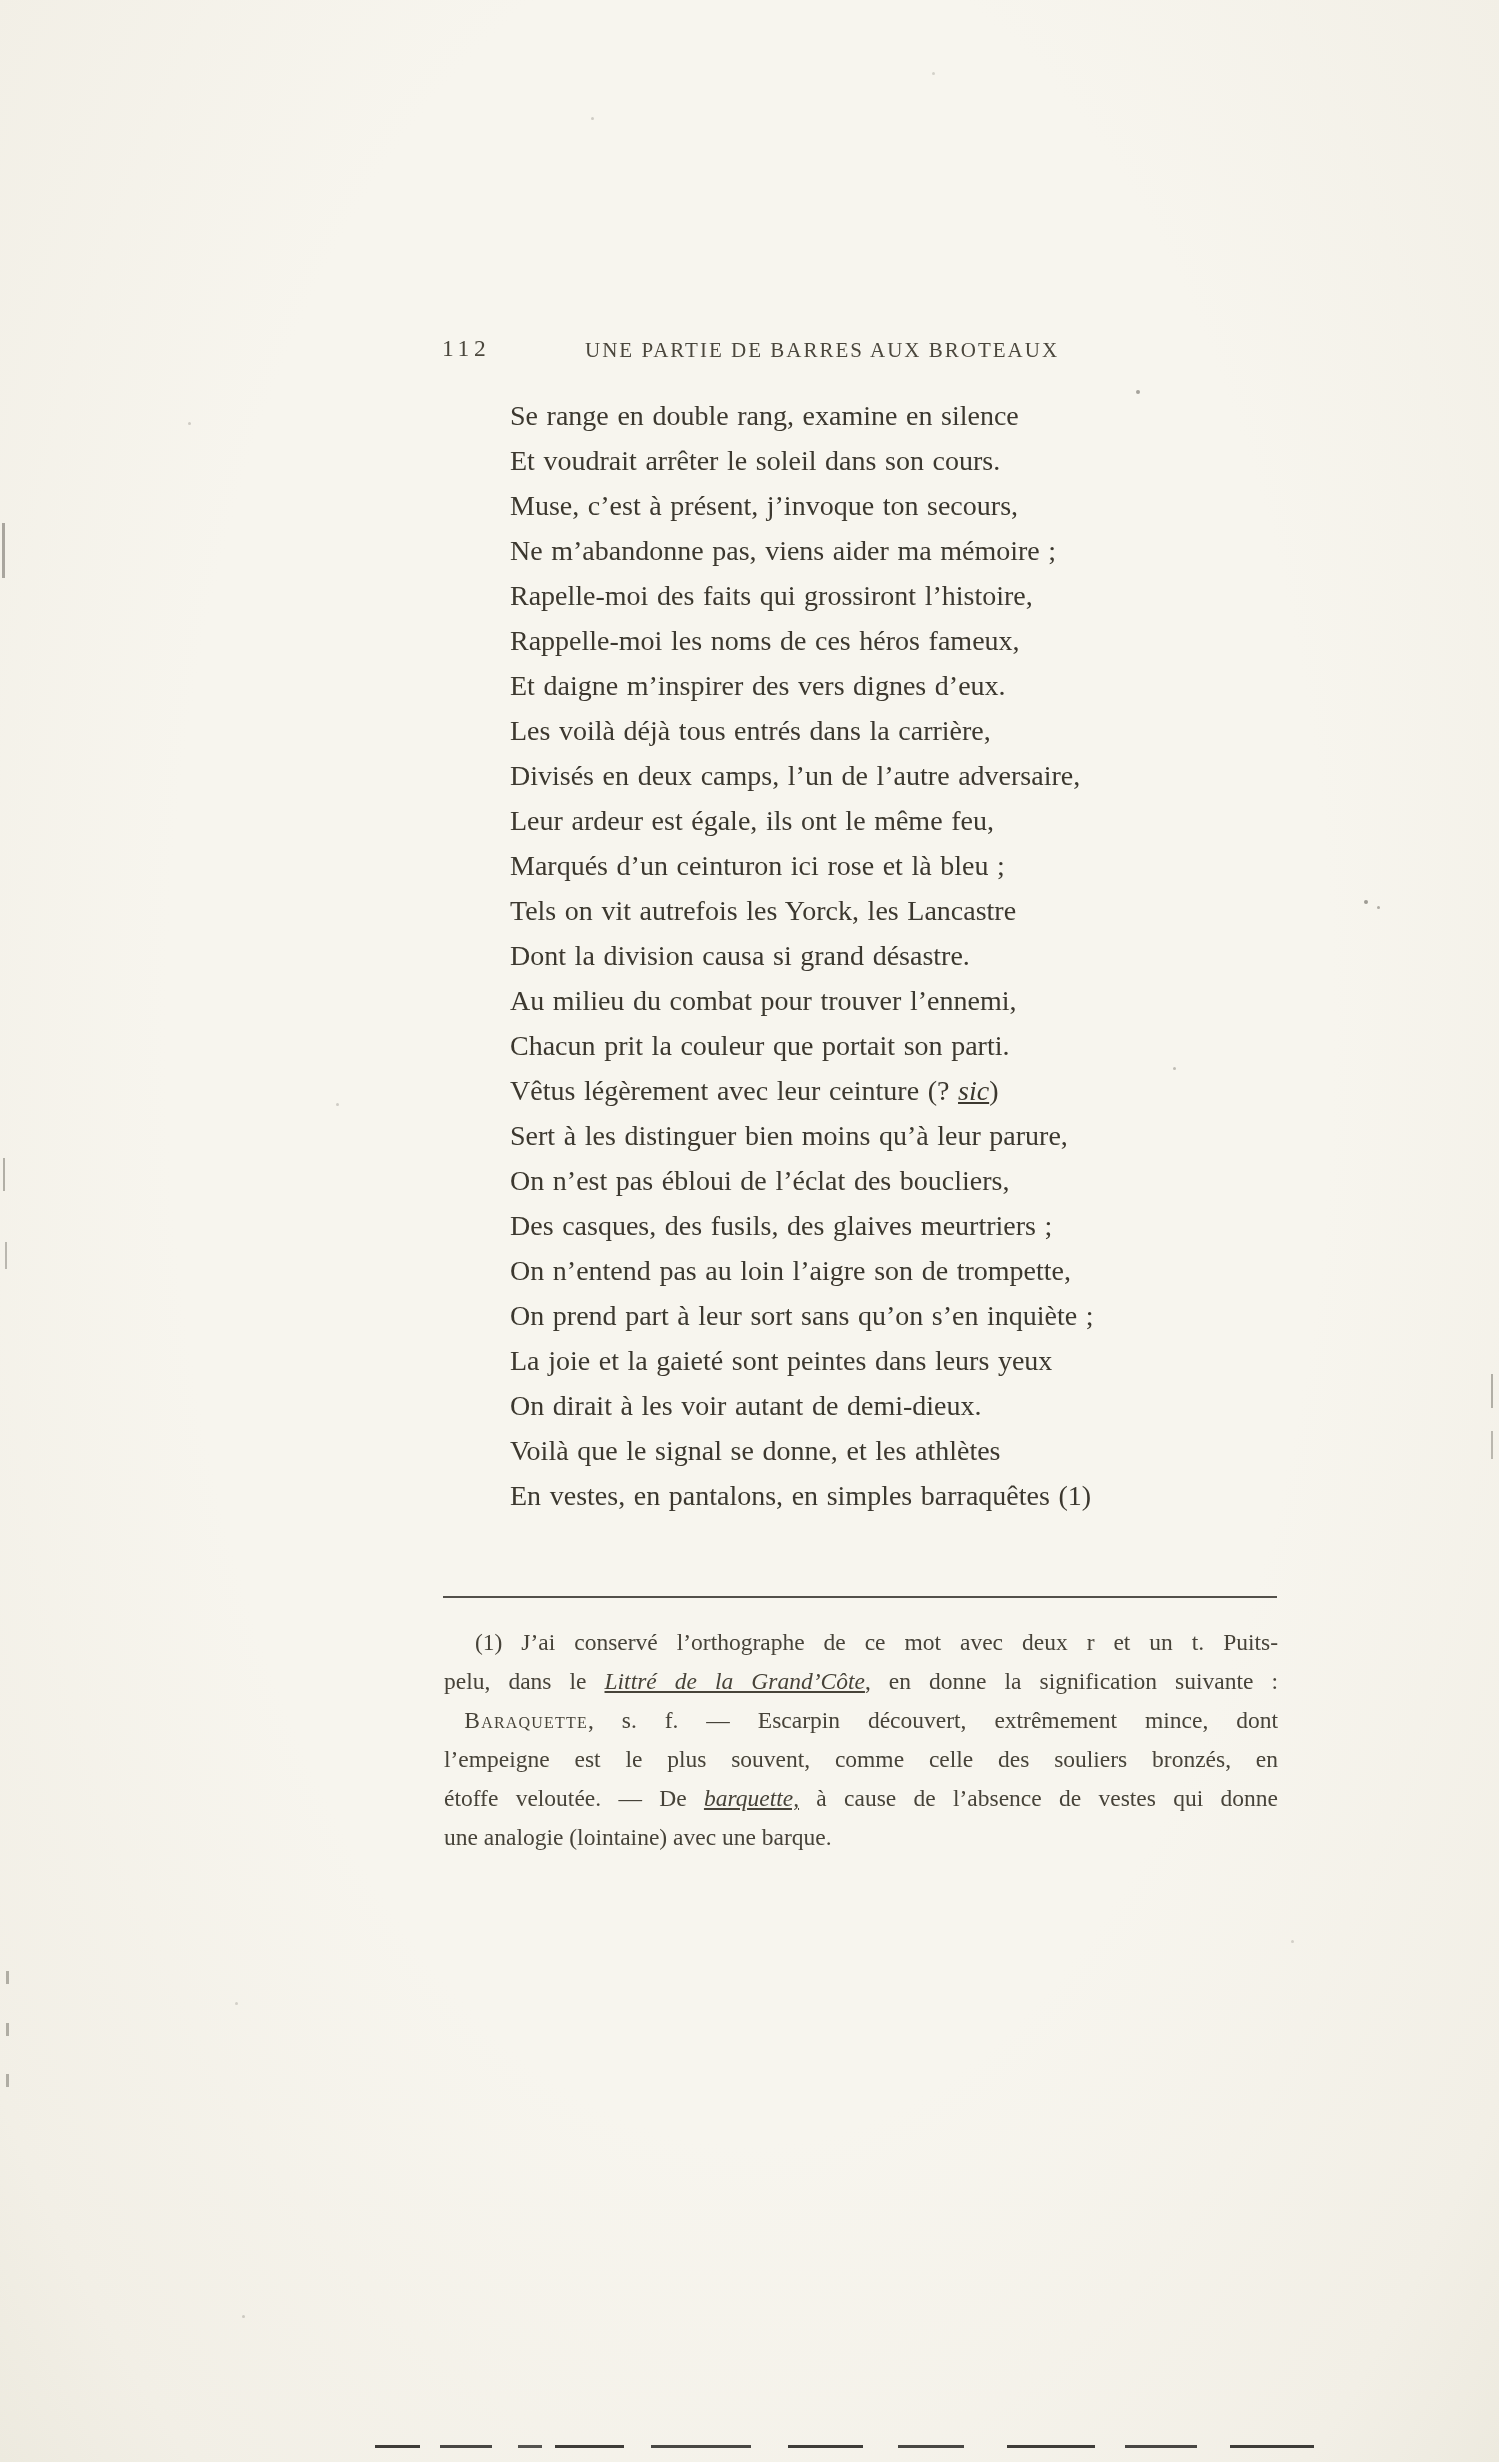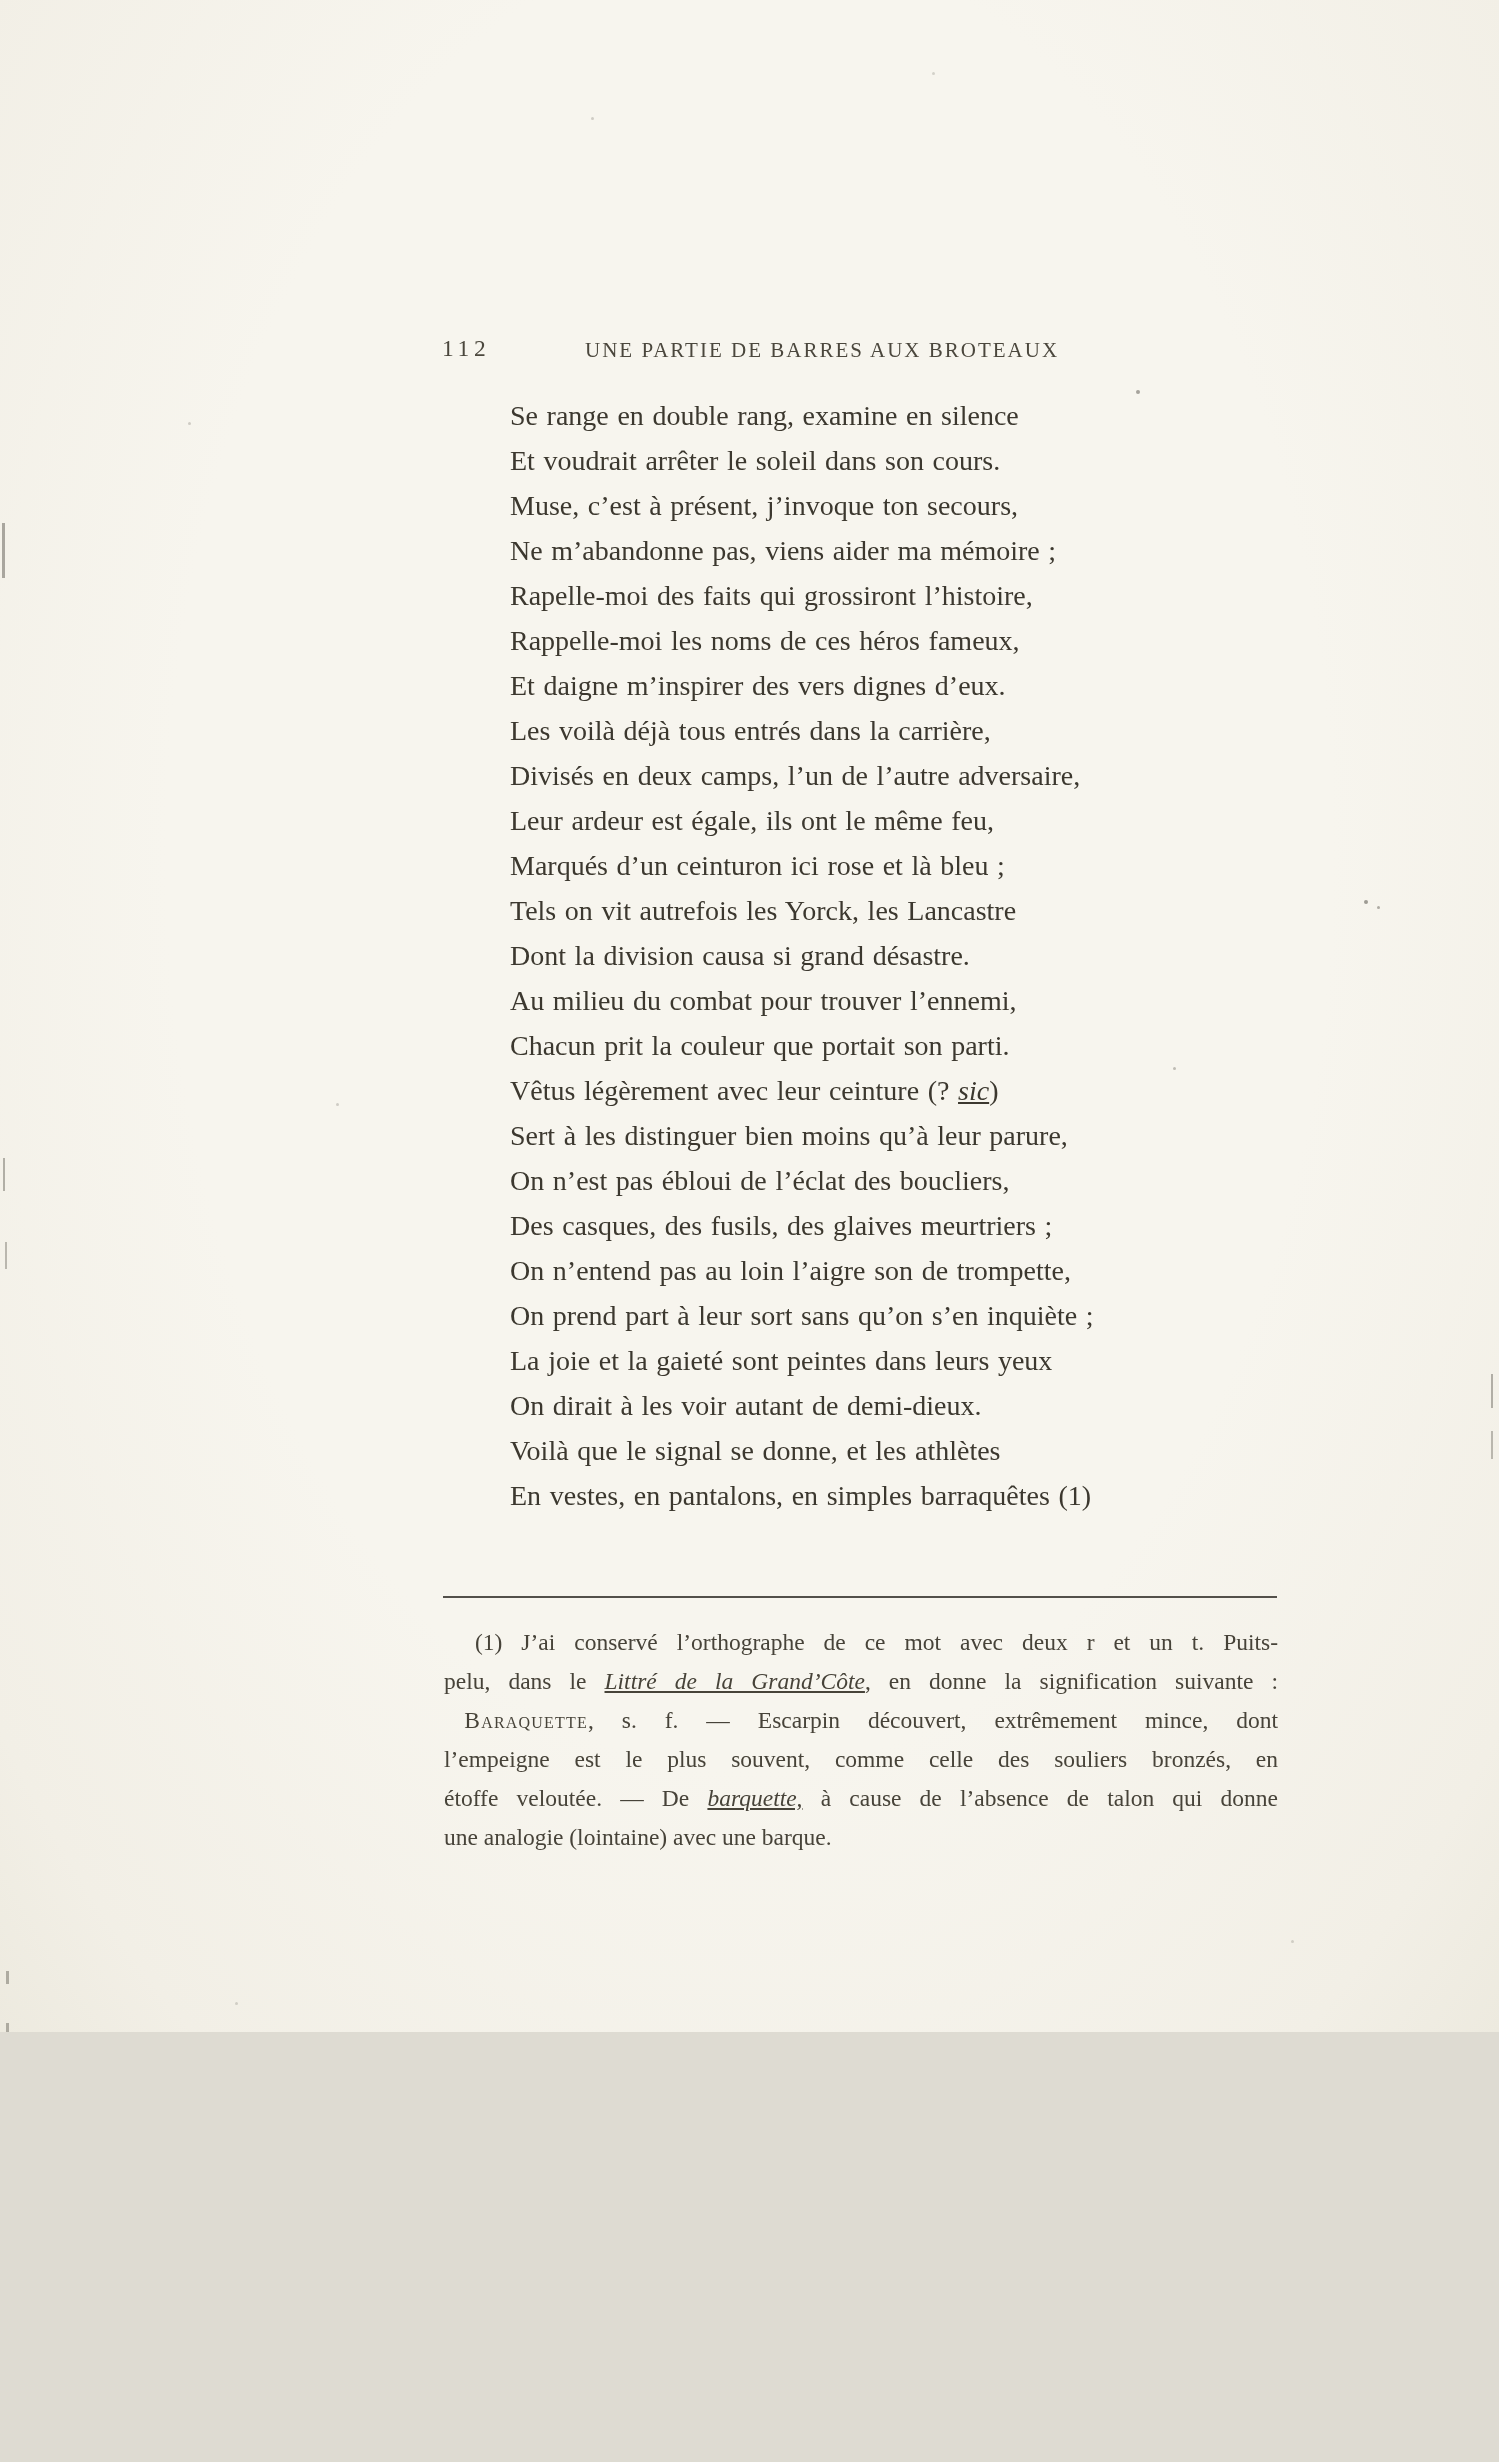--- a/index.html
+++ b/index.html
@@ -1,18 +1,18 @@
 <!DOCTYPE html>
 <html style="font-size:12.5px"><head>
 <meta charset="utf-8">
 <style>
   html,body{margin:0;padding:0;background:#dedbd2;}
   .page{
     position:relative;
-    width:1499px;height:2032px;
+    width:1499px;height:2462px;
     background:radial-gradient(ellipse at 50% 42%, #f7f5ee 55%, #f2efe6 88%, #edeadf 100%);
     font-family:"Liberation Serif","DejaVu Serif",serif;
     color:#3e3a31;
     overflow:hidden;
   }
   
   .page-num{
     position:absolute;left:442px;top:335px;
     font-size:23.5px;letter-spacing:4.7px;color:#4b473d;
   }
@@ -81,21 +81,21 @@
     <div class="pl">En vestes, en pantalons, en simples barraquêtes (1)</div>
   </div>
 
   <div class="fn-rule"></div>
 
   <div class="footnote">
     <div class="fn-line jl first">(1) J’ai conservé l’orthographe de ce mot avec deux r et un t. Puits-</div>
     <div class="fn-line jl"><span>pelu, dans le </span><span class="it">Littré de la Grand’Côte</span><span>, en donne la signification suivante :</span></div>
     <div class="fn-line jl p2"><span class="sc">Baraquette</span><span>, s. f. — Escarpin découvert, extrêmement mince, dont</span></div>
     <div class="fn-line jl">l’empeigne est le plus souvent, comme celle des souliers bronzés, en</div>
-    <div class="fn-line jl"><span>étoffe veloutée. — De </span><span class="it">barquette,</span><span> à cause de l’absence de talon qui donne</span></div>
+    <div class="fn-line jl"><span>étoffe veloutée. — De </span><span class="it">barquette,</span><span> à cause de l’absence de vestes qui donne</span></div>
     <div class="fn-line">une analogie (lointaine) avec une barque.</div>
   </div>
 
   <div class="mark" style="left:2.3px;top:523px;width:2.3px;height:55px;opacity:.45;"></div>
   <div class="mark" style="left:3.1px;top:1158px;width:2.3px;height:33px;opacity:.4;"></div>
   <div class="mark" style="left:4.7px;top:1242px;width:2.3px;height:26.6px;opacity:.35;"></div>
   <div class="mark" style="left:6.3px;top:1971px;width:2.3px;height:12.5px;opacity:.4;"></div>
   <div class="mark" style="left:6.3px;top:2023px;width:2.3px;height:12.5px;opacity:.4;"></div>
   <div class="mark" style="left:6.3px;top:2074px;width:2.3px;height:12.5px;opacity:.4;"></div>
   <div class="mark" style="left:1491px;top:1374px;width:2.3px;height:34px;opacity:.4;"></div>

